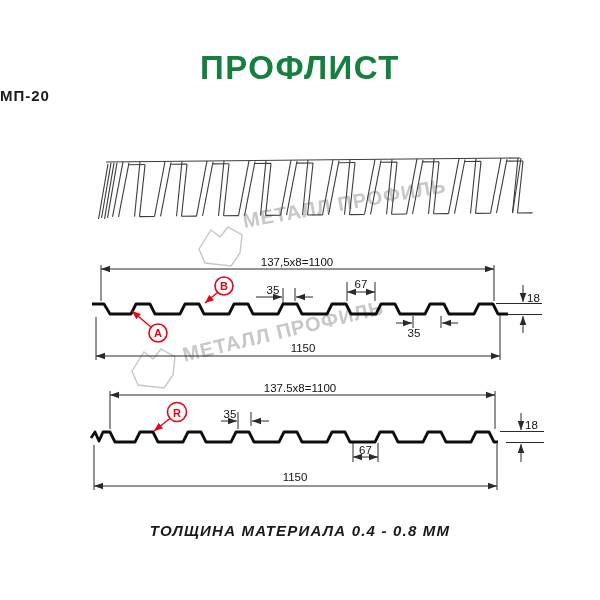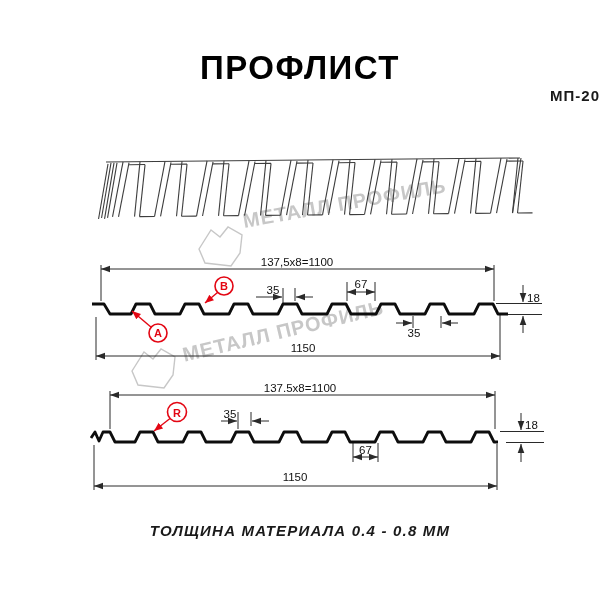--- a/index.html
+++ b/index.html
@@ -1,20 +1,20 @@
 <!DOCTYPE html>
 <html><head>
 <meta charset="utf-8">
 <style>
   html,body{margin:0;padding:0;background:#fff;}
   .page{position:relative;width:600px;height:600px;background:#ffffff;overflow:hidden;
         font-family:"Liberation Sans",sans-serif;color:#161616;}
   .title{position:absolute;top:49px;left:0;width:600px;text-align:center;
-         font-size:33px;font-weight:bold;letter-spacing:1.5px;color:#000000;}
-  .subtitle{position:absolute;top:87px;left:0;width:600px;text-align:right;
+         font-size:33px;font-weight:bold;letter-spacing:1.5px;color:#15803d;}
+  .subtitle{position:absolute;top:87px;left:0;width:600px;text-align:left;
          font-size:15px;font-weight:600;letter-spacing:1px;color:#1a1a1a;}
   .note{position:absolute;top:522px;left:0;width:600px;text-align:center;
          font-size:15px;font-weight:600;letter-spacing:1.2px;color:#1a1a1a;font-style:italic;}
   .wm-text{position:absolute;font-weight:bold;font-size:20px;letter-spacing:1px;
          color:#c7c7c7;white-space:nowrap;transform-origin:0 50%;}
   .wm1{left:243px;top:210px;transform:rotate(-10deg);}
   .wm2{left:183px;top:344px;transform:rotate(-13.5deg);}
   svg{position:absolute;overflow:visible;}
   svg text{font-family:"Liberation Sans",sans-serif;font-size:11.5px;fill:#111;}
   svg text.red{fill:#e30613;font-weight:bold;font-size:11px;}

